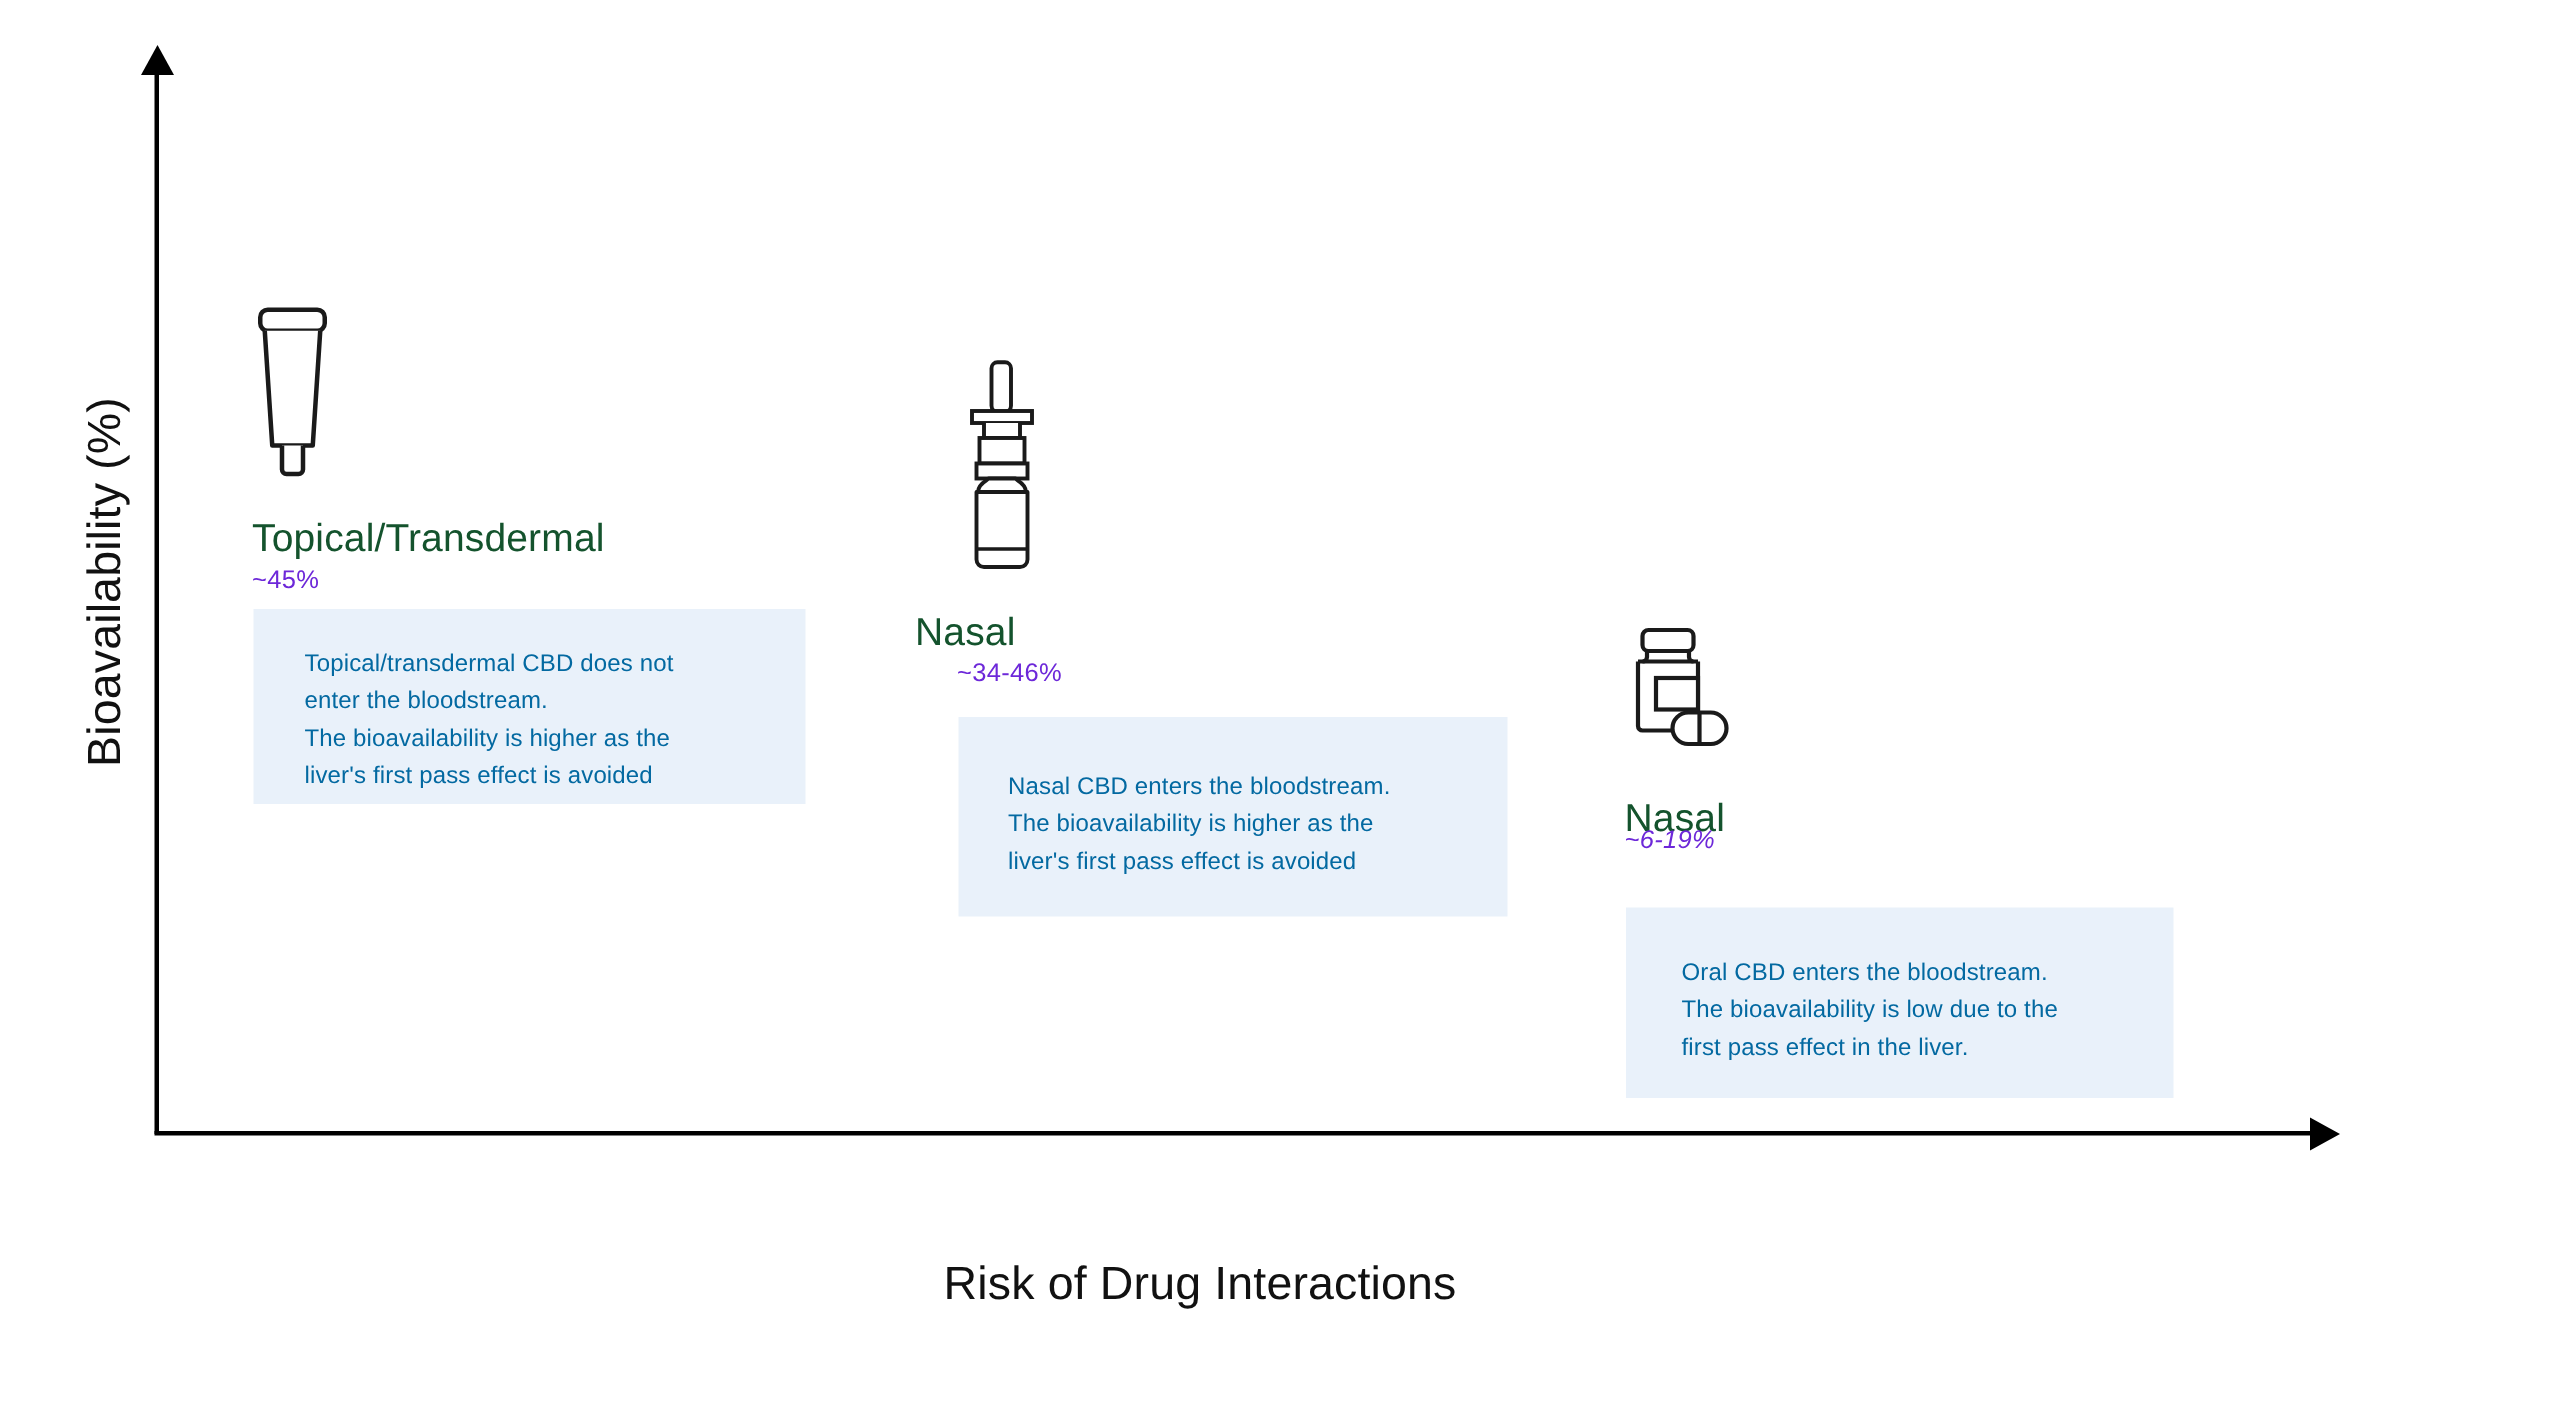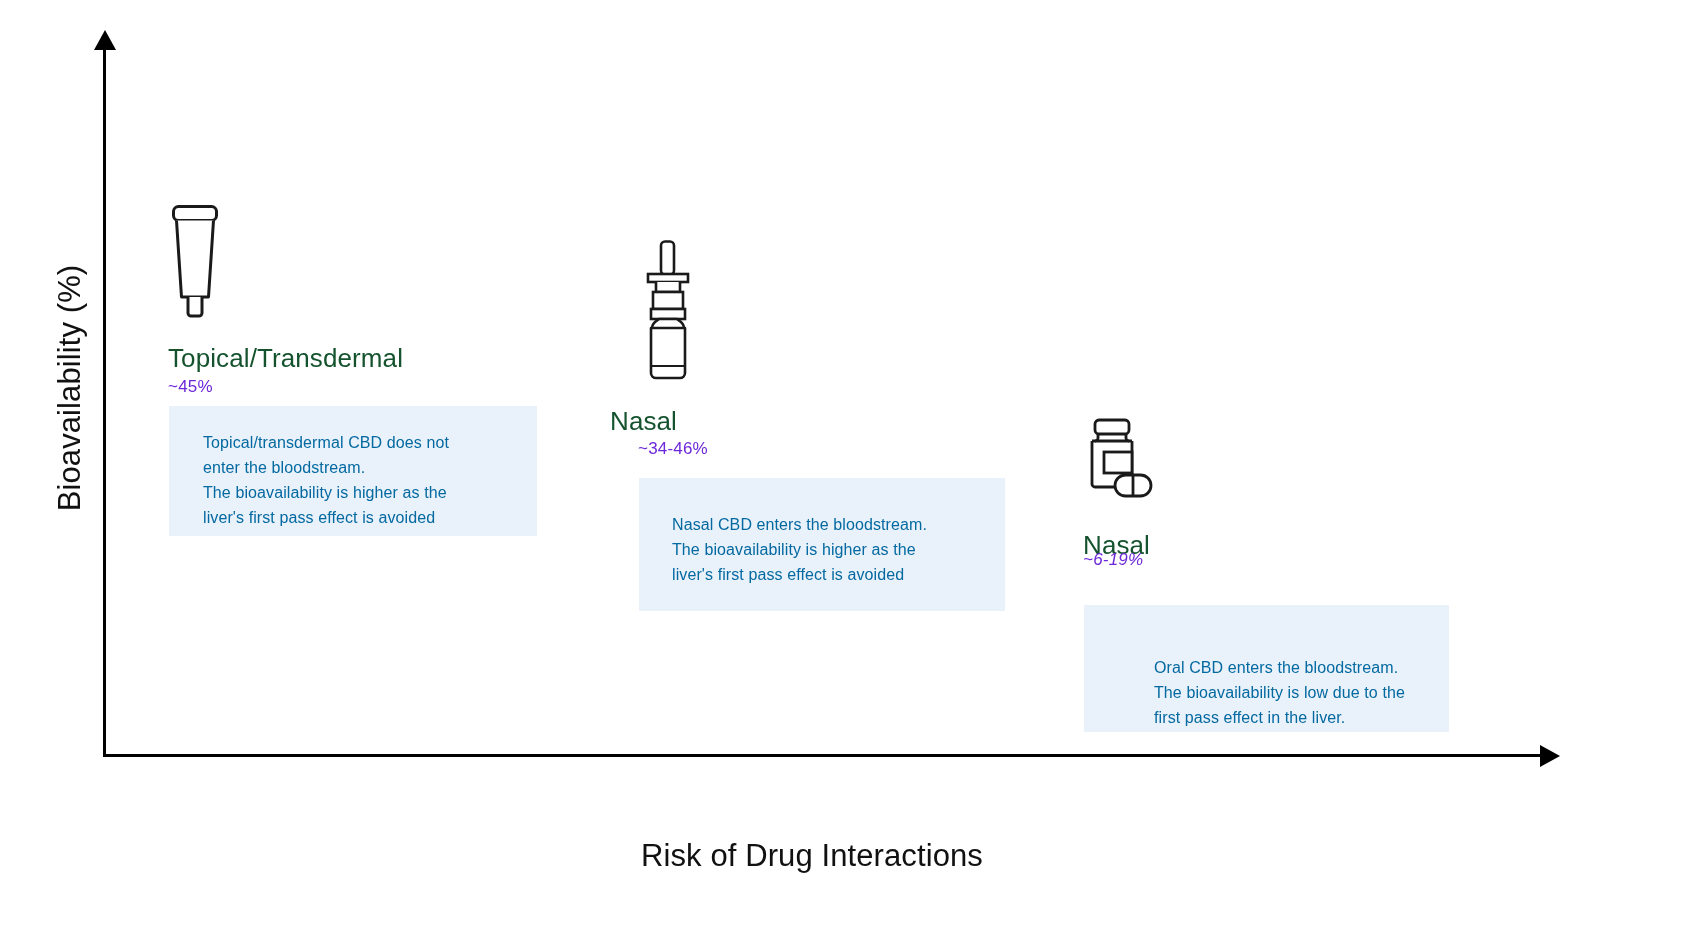--- a/index.html
+++ b/index.html
@@ -25,21 +25,21 @@
     border-top:11px solid transparent;border-bottom:11px solid transparent;
     border-left:20px solid #000;
   }
   #y-axis-label{
     position:absolute;left:-70px;top:370px;width:280px;
     transform:rotate(-90deg);transform-origin:center center;
     text-align:center;font-size:31px;color:#111;letter-spacing:.1px;
     white-space:nowrap;
   }
   #x-axis-label{
-    position:absolute;left:12px;top:838px;width:1600px;text-align:center;
+    position:absolute;left:0;top:838px;width:1600px;text-align:center;
     font-size:31px;color:#111;letter-spacing:.1px;
   }
 
   
   .group{position:absolute;}
   .icon-wrap{position:absolute;}
   .route-title{position:absolute;font-size:26px;color:#14532d;white-space:nowrap;letter-spacing:.1px;}
   .route-value{position:absolute;font-size:17px;color:#6d28d9;white-space:nowrap;letter-spacing:.2px;}
   .note-box{position:absolute;background:#e9f1fa;}
   .note-text{
@@ -57,21 +57,21 @@
   #title-nasal{left:610px;top:406px;}
   #value-nasal{left:638px;top:439px;}
   #note-box-nasal{left:639px;top:478px;width:366px;height:133px;}
   #note-text-nasal{left:672px;top:512px;width:330px;}
 
   
   #icon-oral{left:1084px;top:418px;width:73px;height:92px;}
   #title-oral{left:1083px;top:530px;}
   #value-oral{left:1083px;top:550px;font-style:italic;}
   #note-box-oral{left:1084px;top:605px;width:365px;height:127px;}
-  #note-text-oral{left:1154px;top:636px;width:330px;margin-top:19px;}
+  #note-text-oral{left:1121px;top:636px;width:330px;}
 
   svg{display:block;overflow:visible;}
 </style>
 </head>
 <body>
 
 <div id="stage">
 
   <div class="axis-line" id="y-axis-line"></div>
   <div class="arrow" id="y-axis-arrow"></div>

